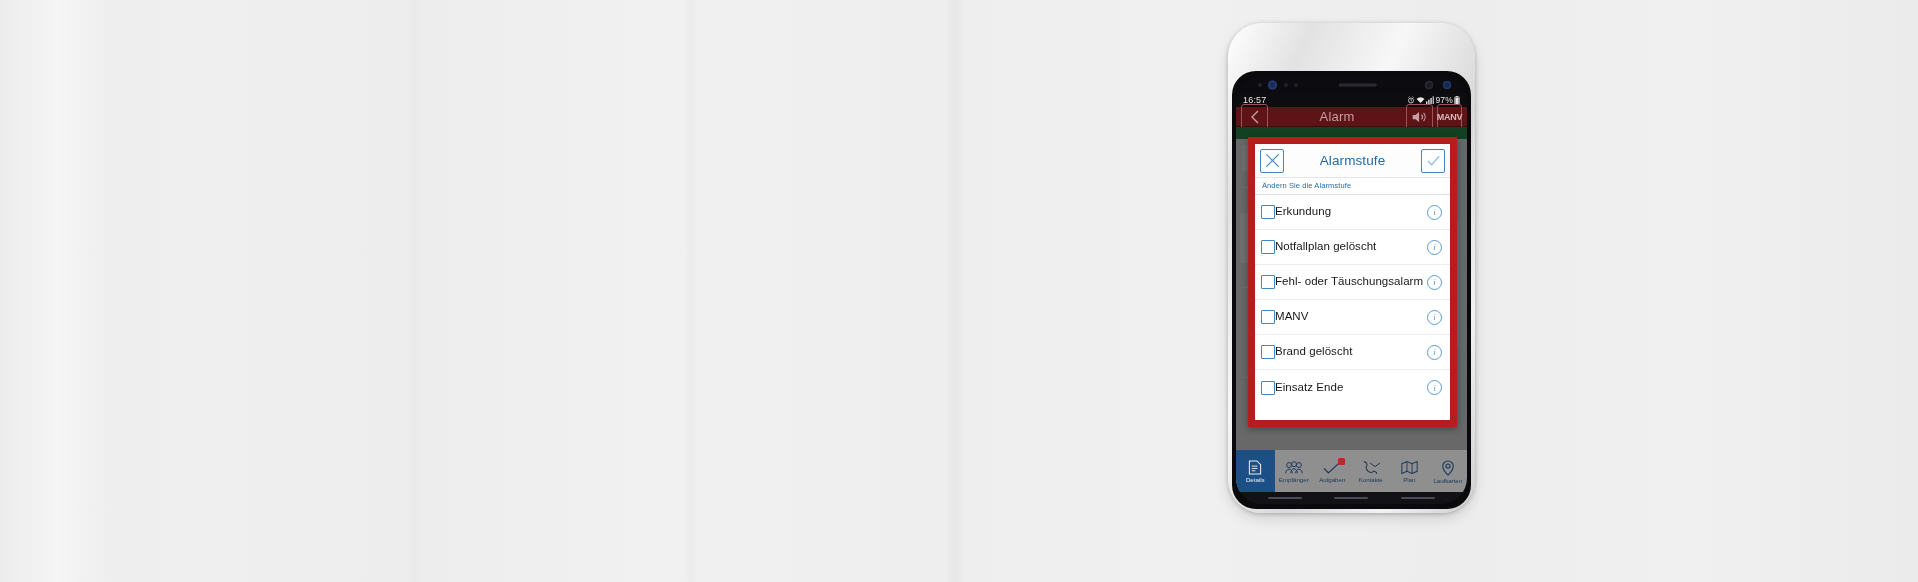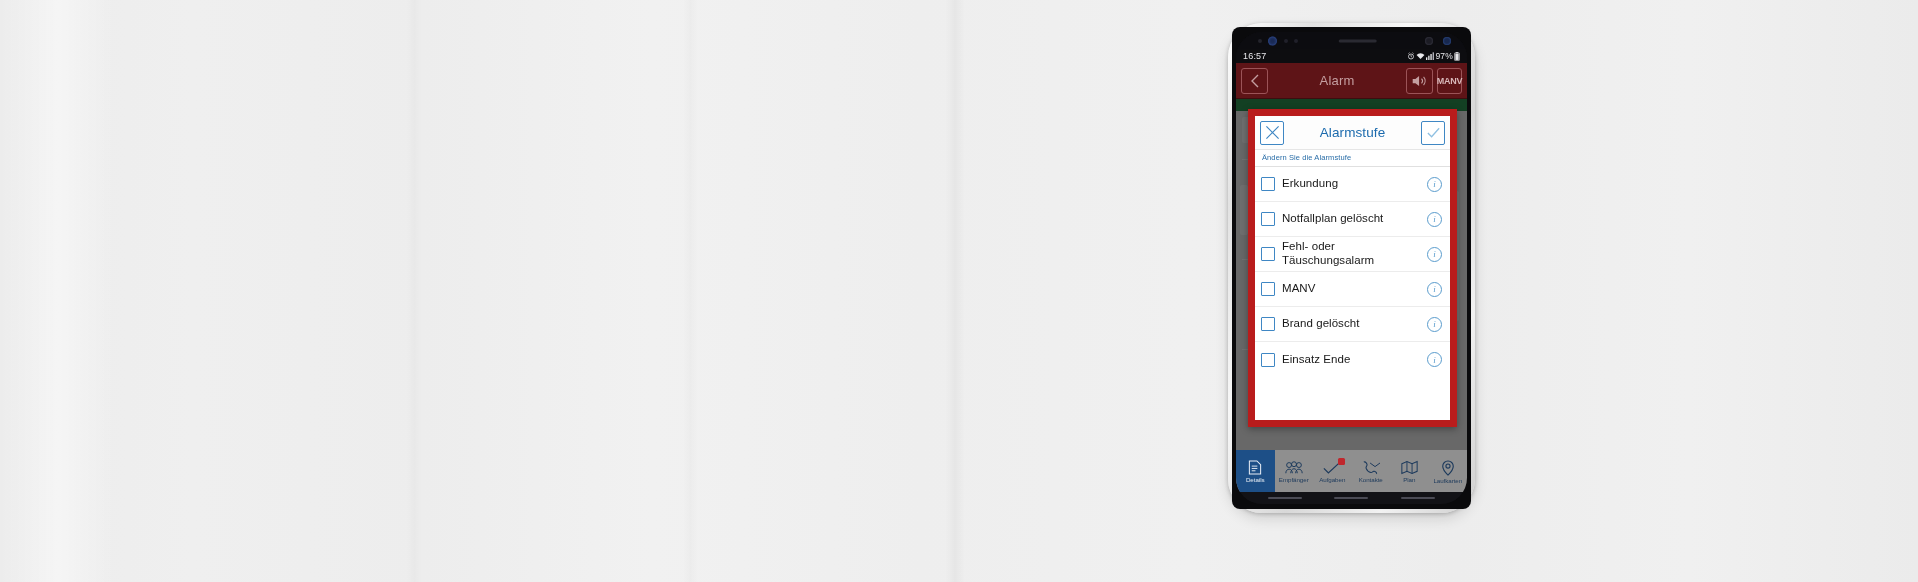--- a/index.html
+++ b/index.html
@@ -57,23 +57,24 @@
     inset: 0;
     border-radius: 34px;
     background: linear-gradient(115deg, #ffffff 0%, #e2e2e2 18%, #f7f7f7 38%, #d8d8d8 60%, #f2f2f2 80%, #cfcfcf 100%);
     box-shadow: 0 1px 4px rgba(0,0,0,.22), 0 6px 14px rgba(0,0,0,.12);
     padding: 5px;
   }
 
   .device-inner {
     position: absolute;
     inset: 4px;
-    border-radius: 8px;
+    border-radius: 24px;
     background: #0a0a0c;
     overflow: hidden;
+    margin-top: 44px;
   }
 
   
   .screen {
     position: absolute;
     left: 4px;
     top: 5px;
     right: 4px;
     bottom: 5px;
     border-radius: 26px;
@@ -130,21 +131,21 @@
     display: flex;
     align-items: center;
     gap: 1px;
     font-size: 8.5px;
   }
   .status-right svg { display: block; }
 
   
   .app-header {
     flex: none;
-    height: 36px;
+    height: 20px;
     background: #5e1417;
     border-bottom: 1px solid #3d0d0f;
     display: flex;
     align-items: center;
     padding: 0 5px;
     gap: 4px;
     position: relative;
   }
   .hdr-btn {
     border: 1px solid #9c5458;
@@ -247,21 +248,20 @@
   }
 
   .option-list {
     flex: 1;
     overflow: hidden;
     background: #fff;
   }
   .option-row {
     display: flex;
     align-items: center;
-    gap: 7px;
     padding: 0 8px 0 6px;
     border-bottom: 1px solid #ececec;
     min-height: 35px;
   }
   .option-row:last-child { border-bottom: none; }
   .checkbox {
     width: 14px; height: 14px;
     border: 1.4px solid #3f87c4;
     background: #fff;
     border-radius: 1px;

